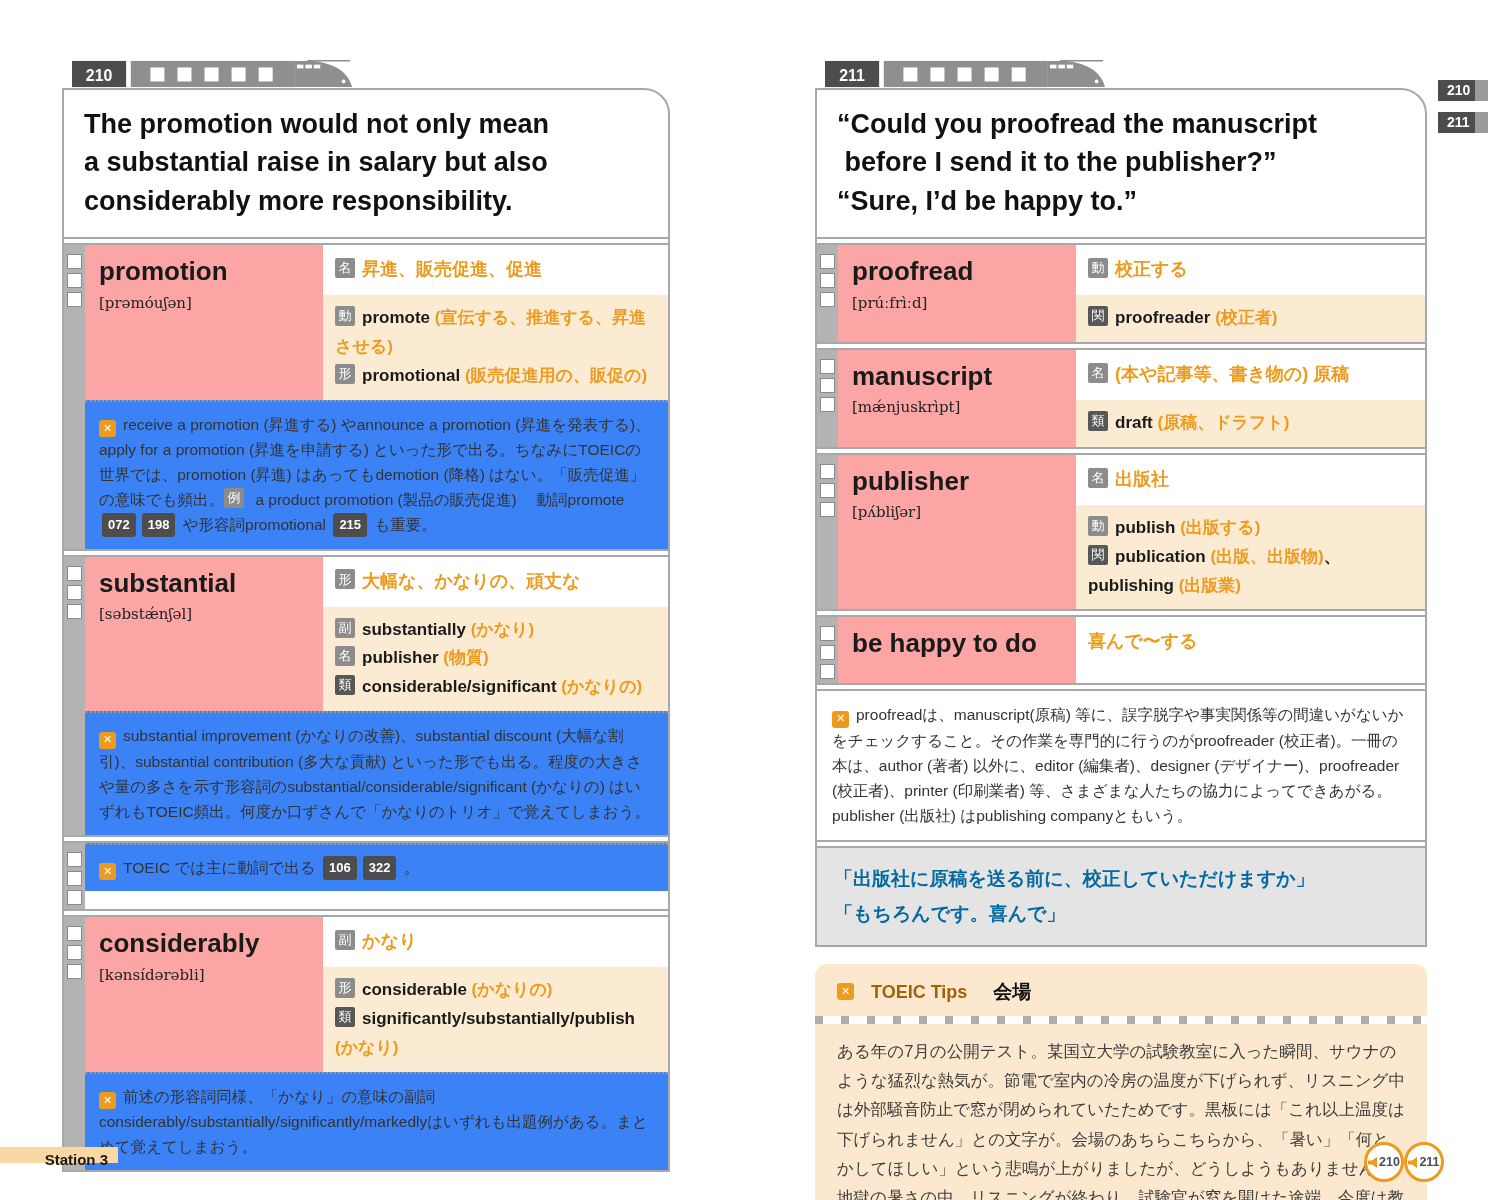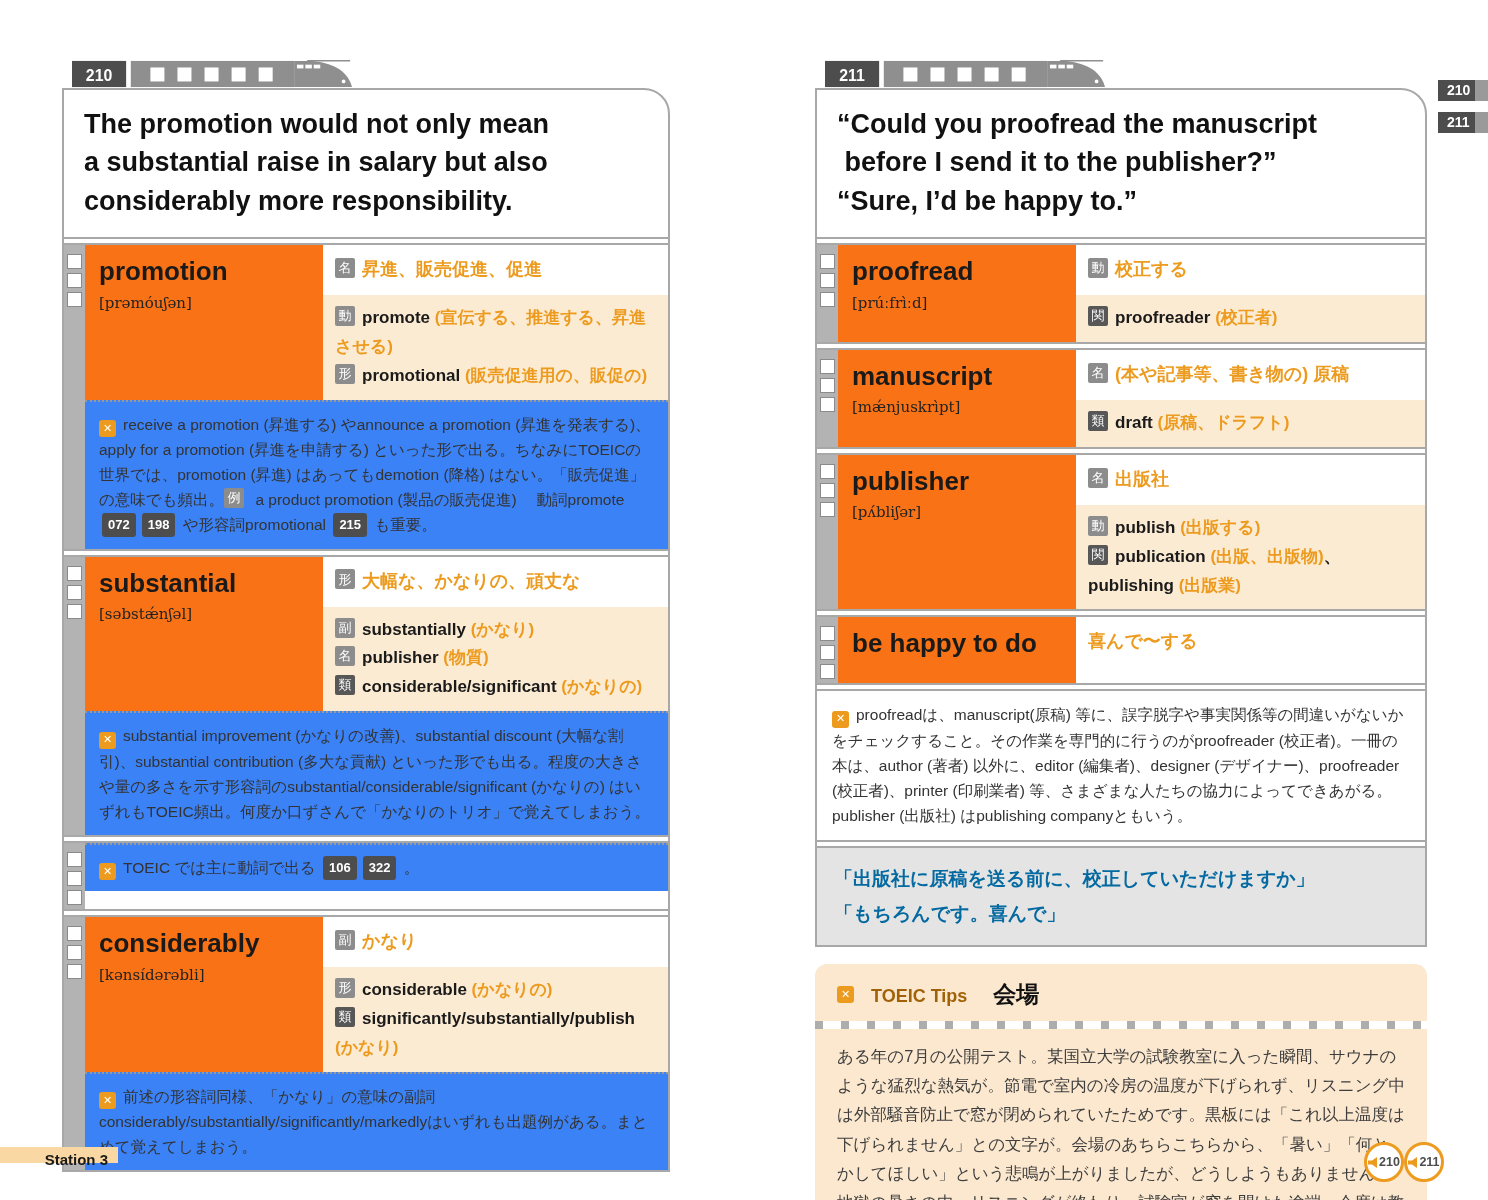--- a/index.html
+++ b/index.html
@@ -22,21 +22,21 @@
   .sentence{padding:15px 20px 17px;font-size:27px;font-weight:bold;line-height:1.42;color:#111;}
   .sentence div{white-space:pre-wrap;}
 
   .gap{height:4px;border-top:2px solid #a8a8a8;border-bottom:2px solid #a8a8a8;background:#fff;}
 
   .entry{display:flex;align-items:stretch;}
   .strip{width:21px;background:#b3b3b3;padding-top:6px;flex:0 0 21px;}
   .cb{width:13px;height:13px;background:#fff;border:1px solid #8a8a8a;margin:3px auto 4px;}
   .entry-main{flex:1;display:flex;flex-direction:column;min-width:0;}
   .head-row{display:flex;align-items:stretch;flex:1;}
-  .headcell{width:218px;flex:0 0 218px;background:#f97316;padding:12px 6px 22px 14px;}
+  .headcell{width:218px;flex:0 0 218px;background:#fca5a5;padding:12px 6px 22px 14px;}
   .word{font-size:26px;font-weight:bold;color:#1a1a1a;line-height:1.1;}
   .pron{font-family:"DejaVu Serif","Liberation Serif",serif;font-size:15px;margin-top:8px;color:#222;}
   .pron:empty{display:none;}
   .defs{flex:1;display:flex;flex-direction:column;min-width:0;}
   .meaning{background:#fff;padding:11px 12px 8px;font-size:18px;font-weight:bold;line-height:1.5;}
   .derived{background:#FCEBD3;padding:9px 12px;font-size:17px;font-weight:bold;line-height:1.7;margin-top:4px;flex:1;}
   .derived:empty{display:none;}
   .note{border-top:2px dotted #999;padding:10px 14px 11px;font-size:15.5px;line-height:1.62;color:#333;background:#3b82f6;}
   .note-full{padding:11px 15px 12px;font-size:15.5px;line-height:1.62;color:#333;background:#fff;}
 
@@ -55,21 +55,21 @@
     padding:1px 6px 2px;border-radius:3px;margin:0 3px;vertical-align:1px;}
   .seg-x{display:inline-flex;align-items:center;justify-content:center;width:17px;height:17px;
     background:#ED9B1F;color:#fff;font-weight:bold;font-size:11px;border-radius:3px;
     margin-right:7px;vertical-align:-2px;}
 
   
   .tips{margin-top:17px;background:#FBE8CF;border-radius:12px;padding:15px 22px 20px;}
   .tips-head{display:flex;align-items:baseline;gap:10px;}
   .tips-head .seg-x{align-self:center;}
   .tips-label{font-weight:bold;font-size:18px;color:#a16207;}
-  .tips-title{font-weight:bold;font-size:23px;color:#111;margin-left:16px;}
+  .tips-title{font-weight:bold;font-size:19px;color:#111;margin-left:16px;}
   .tips-track{height:8px;margin:11px -22px 13px;background:repeating-linear-gradient(90deg,#adadad 0 8px,#ffffff 8px 26px);}
   .tips-body{font-size:16.5px;line-height:1.78;color:#3d3d3d;}
 
   
   .station-bar{position:absolute;left:0;top:1147px;width:118px;height:16px;background:#FAD8A4;
     font-weight:bold;font-size:15px;line-height:25px;text-align:right;padding-right:10px;box-sizing:border-box;}
   .side-tab{position:absolute;right:0;width:50px;height:21px;color:#fff;font-weight:bold;font-size:14px;
     line-height:21px;padding-left:9px;box-sizing:border-box;
     background:linear-gradient(90deg,#4d4d4d 0 37px,#9a9a9a 37px);}
   .audio{position:absolute;width:34px;height:34px;border-radius:50%;border:3px solid #ED9B1F;background:#fff;

